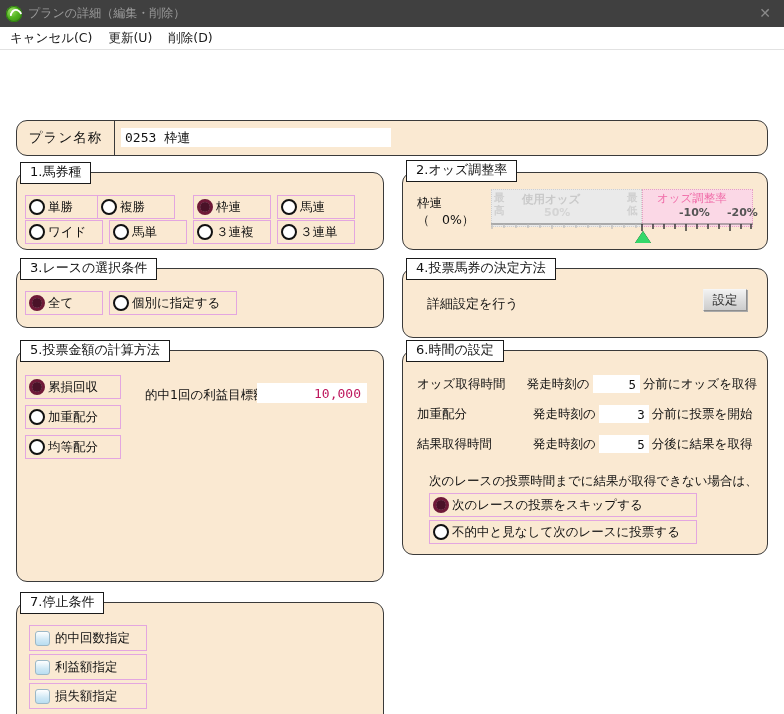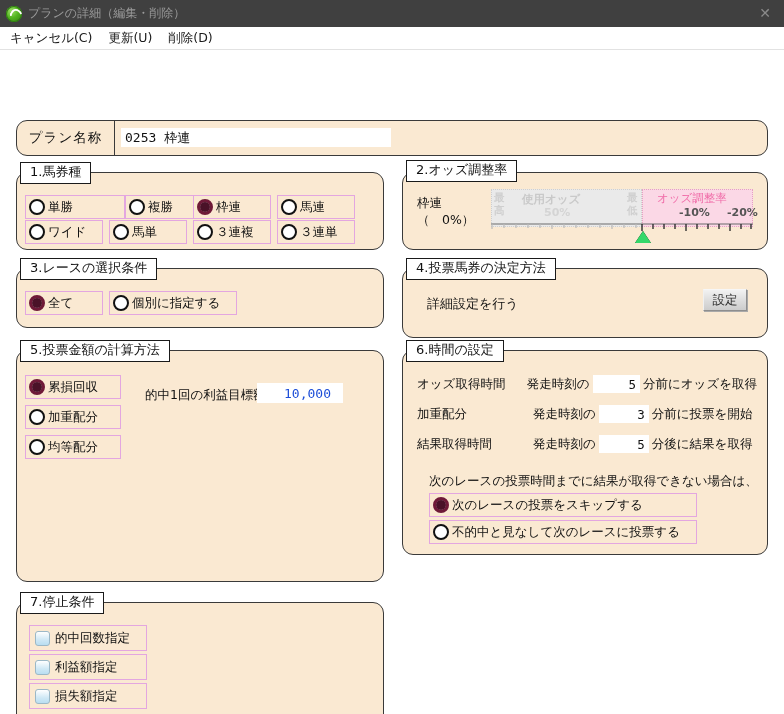--- a/index.html
+++ b/index.html
@@ -199,24 +199,24 @@
   }
 
   
   #sec5 { left: 16px; top: 300px; width: 368px; height: 232px; }
   #sec5-title { left: 20px; top: 290px; }
   .sec5-goal-label {
     position: absolute; left: 128px; top: 36px; font-size: 12.5px; color: #111;
     white-space: nowrap;
   }
   .sec5-goal-input {
-    position: absolute; left: 240px; top: 32px; width: 86px; height: 20px;
-    background: #ffffff; font-size: 13px; color: #1d4ed8;
+    position: absolute; left: 240px; top: 32px; width: 110px; height: 20px;
+    background: #ffffff; font-size: 13px; color: #be185d;
     display: flex; align-items: center; justify-content: flex-end;
-    padding-right: 12px;
+    padding-right: 6px;
     font-family: "DejaVu Sans Mono", "Liberation Mono", monospace;
   }
 
   
   #sec6 { left: 402px; top: 300px; width: 366px; height: 205px; }
   #sec6-title { left: 406px; top: 290px; }
   .trow {
     position: absolute; left: 14px; height: 22px; width: 340px;
     display: flex; align-items: center; font-size: 12.5px; color: #111;
     white-space: nowrap;
@@ -261,21 +261,21 @@
     <div class="panel" id="plan-name-panel">
       <div class="planname-label">プラン名称</div>
       <div class="planname-input">0253 枠連</div>
     </div>
 
     <div class="panel" id="sec1">
       <div class="optcell" style="left:8px;  top:22px; width:100px;">
         <span class="radio"></span>
         <span class="optlabel">単勝</span>
       </div>
-      <div class="optcell" style="left:108px; top:22px; width:78px;">
+      <div class="optcell" style="left:80px; top:22px; width:78px;">
         <span class="radio"></span>
         <span class="optlabel">複勝</span>
       </div>
       <div class="optcell" style="left:176px;top:22px; width:78px;">
         <span class="radio on"></span>
         <span class="optlabel">枠連</span>
       </div>
       <div class="optcell" style="left:260px;top:22px; width:78px;">
         <span class="radio"></span>
         <span class="optlabel">馬連</span>

